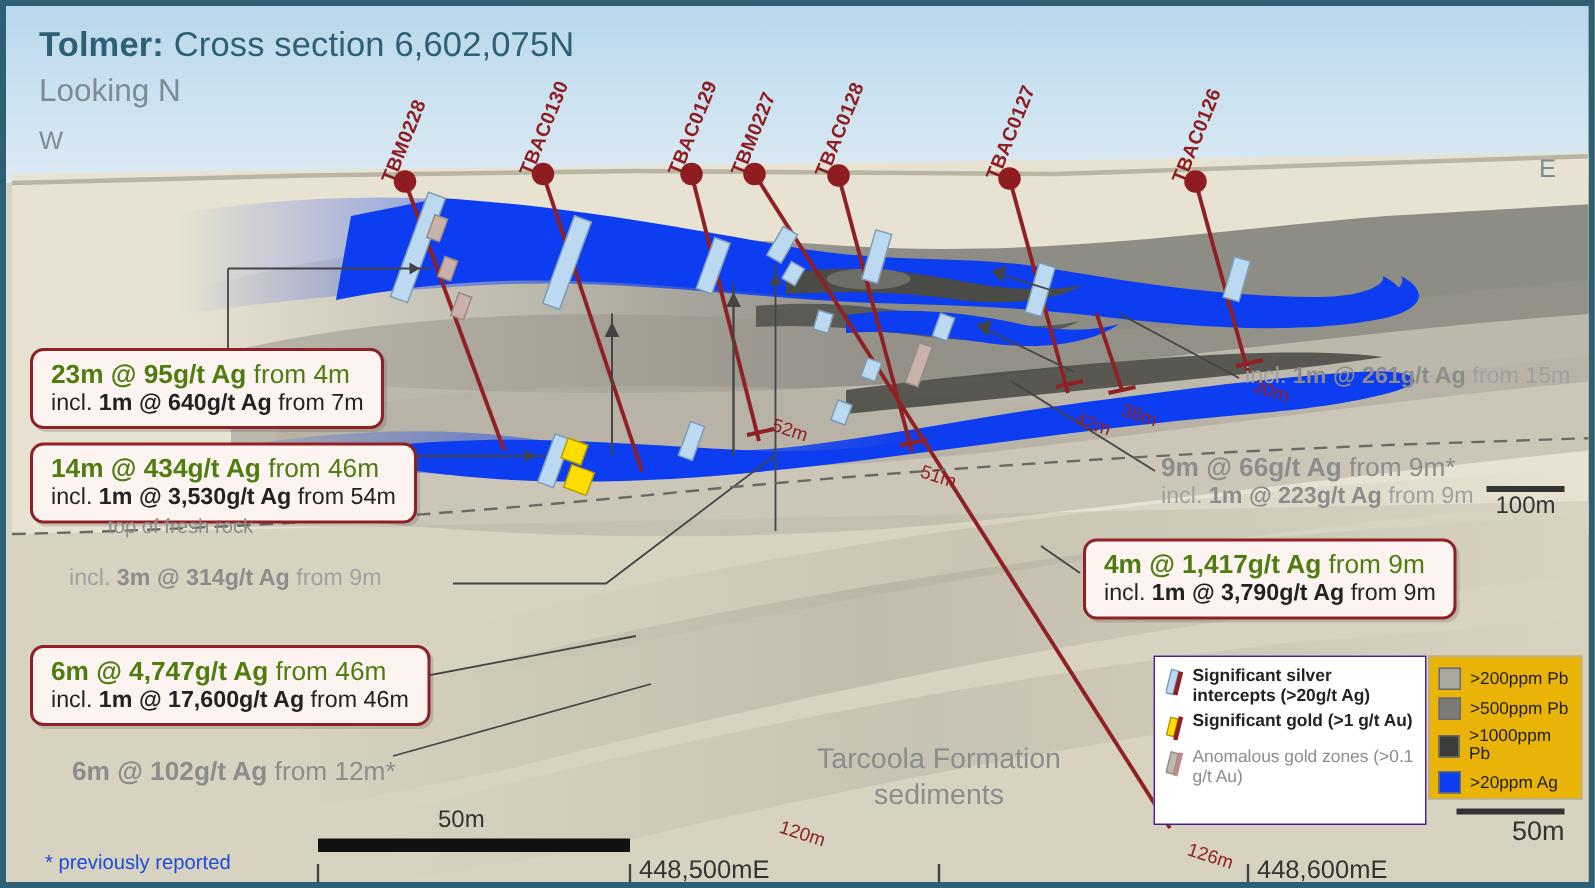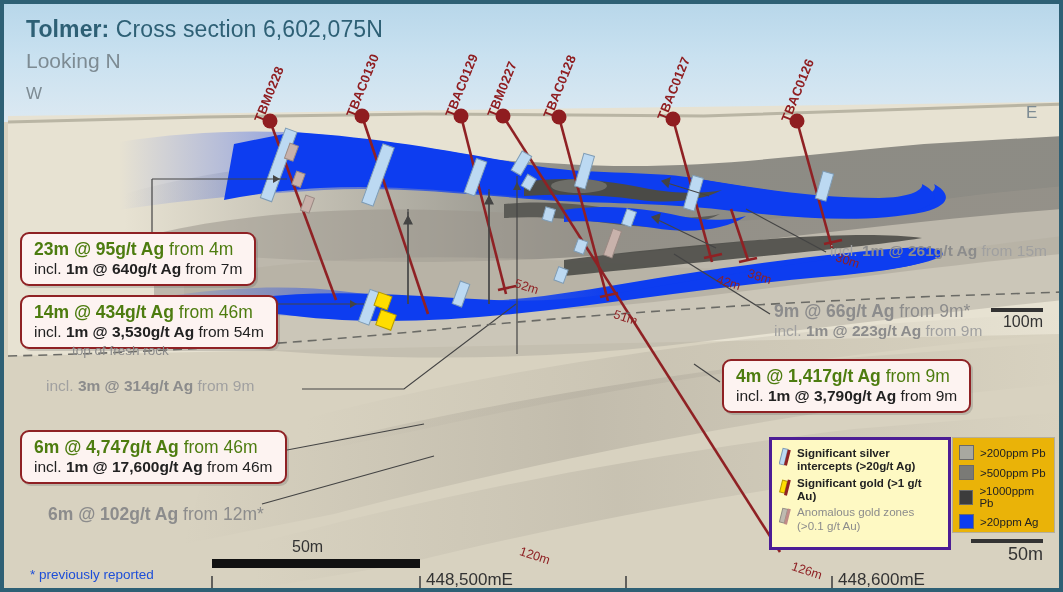--- a/index.html
+++ b/index.html
@@ -32,38 +32,38 @@
     line-height:1.18;white-space:nowrap;
   }
   .callout .l1{font-size:17.5px;color:#4d7c0f;}
   .callout .l2{font-size:15.5px;color:#222;}
   .callout b{font-weight:bold;}
   .plaintxt{position:absolute;white-space:nowrap;line-height:1.2;}
   .plaintxt .l1{font-size:17.5px;color:#8c8c8c;}
   .plaintxt .l2{font-size:15.5px;color:#a0a0a0;}
   .plaintxt .l1 b,.plaintxt .l2 b{font-weight:bold;color:#8c8c8c;}
   
-  #legend{left:765px;top:433px;width:182px;height:113px;background:#fef9c3;
-    border:3px solid #4c1d95;box-sizing:border-box;padding:6px 7px;}
+  #legend{left:765px;top:433px;width:182px;height:113px;background:#ffffff;
+    border:1px solid #4c1d95;box-sizing:border-box;padding:6px 7px;}
   .lg-row{display:flex;align-items:flex-start;margin-bottom:3px;}
   .lg-ic{width:13px;min-width:13px;height:20px;margin-right:5px;margin-top:1px;position:relative;}
   .lg-txt{font-size:11.6px;line-height:1.15;color:#222;font-weight:bold;}
   .lg-txt.muted{color:#8c8c8c;font-weight:normal;}
   #legend2{left:948px;top:433px;width:103px;height:96px;background:#eab308;
     border:1px solid #b5ae9c;box-sizing:border-box;padding:7px 6px;}
   .lg2-row{display:flex;align-items:center;margin-bottom:5px;}
   .sw{width:13px;height:13px;margin-right:6px;border:1px solid #6a6a6a;}
   .lg2-txt{font-size:11.5px;color:#222;}
   
   #scalebar{left:208px;top:555px;width:208px;height:9px;background:#111;}
   #scalelabel{left:288px;top:534px;font-size:16px;color:#333;}
   #scale50r{right:16px;top:535px;text-align:right;}
   #scale50r .bar{width:72px;height:3.5px;background:#333;margin-left:auto;}
   #scale50r .t{font-size:18px;color:#333;margin-top:1px;}
-  #scale100{right:16px;top:304px;text-align:right;}
+  #scale100{right:16px;top:320px;text-align:center;}
   #scale100 .bar{width:52px;height:3.5px;background:#333;margin-left:auto;}
   #scale100 .t{font-size:16px;color:#333;margin-top:1px;}
   
   .eticklbl{position:absolute;font-size:17px;color:#333;white-space:nowrap;}
   #footnote{left:26px;top:563px;font-size:13.5px;color:#1d4ed8;}
   #tarcoola{left:512px;top:491px;width:220px;text-align:center;font-size:19px;color:#8c8c8c;line-height:1.25;}
   #freshrock{left:68px;top:339px;font-size:13.5px;color:#8c8c8c;font-style:normal;}
   .dhlabel{position:absolute;font-size:13px;font-weight:bold;color:#8f1d20;
     transform-origin:left bottom;white-space:nowrap;letter-spacing:.2px;}
   .depthlbl{position:absolute;font-size:12.5px;color:#8f2124;white-space:nowrap;
@@ -297,20 +297,24 @@
         <div class="l1"><b>9m @ 66g/t Ag</b> from 9m*</div>
         <div class="l2">incl. <b>1m @ 223g/t Ag</b> from 9m</div>
       </div>
       <div class="callout" style="left: 718px; top: 355px;">
         <div class="l1"><b>4m @ 1,417g/t Ag</b> from 9m</div>
         <div class="l2">incl. <b>1m @ 3,790g/t Ag</b> from 9m</div>
       </div>
     </div>
 
   <div id="freshrock" class="abs">top of fresh rock</div>
+  <div id="tarcoola" class="abs">
+    <div>Tarcoola Formation</div>
+    <div>sediments</div>
+  </div>
   <div id="footnote" class="abs">* previously reported</div>
 
   <div id="scalelabel" class="abs">50m</div>
   <div id="scalebar" class="abs"></div>
   <div id="scale50r" class="abs">
     <div class="bar"></div>
     <div class="t">50m</div>
   </div>
   <div id="scale100" class="abs">
     <div class="bar"></div>

